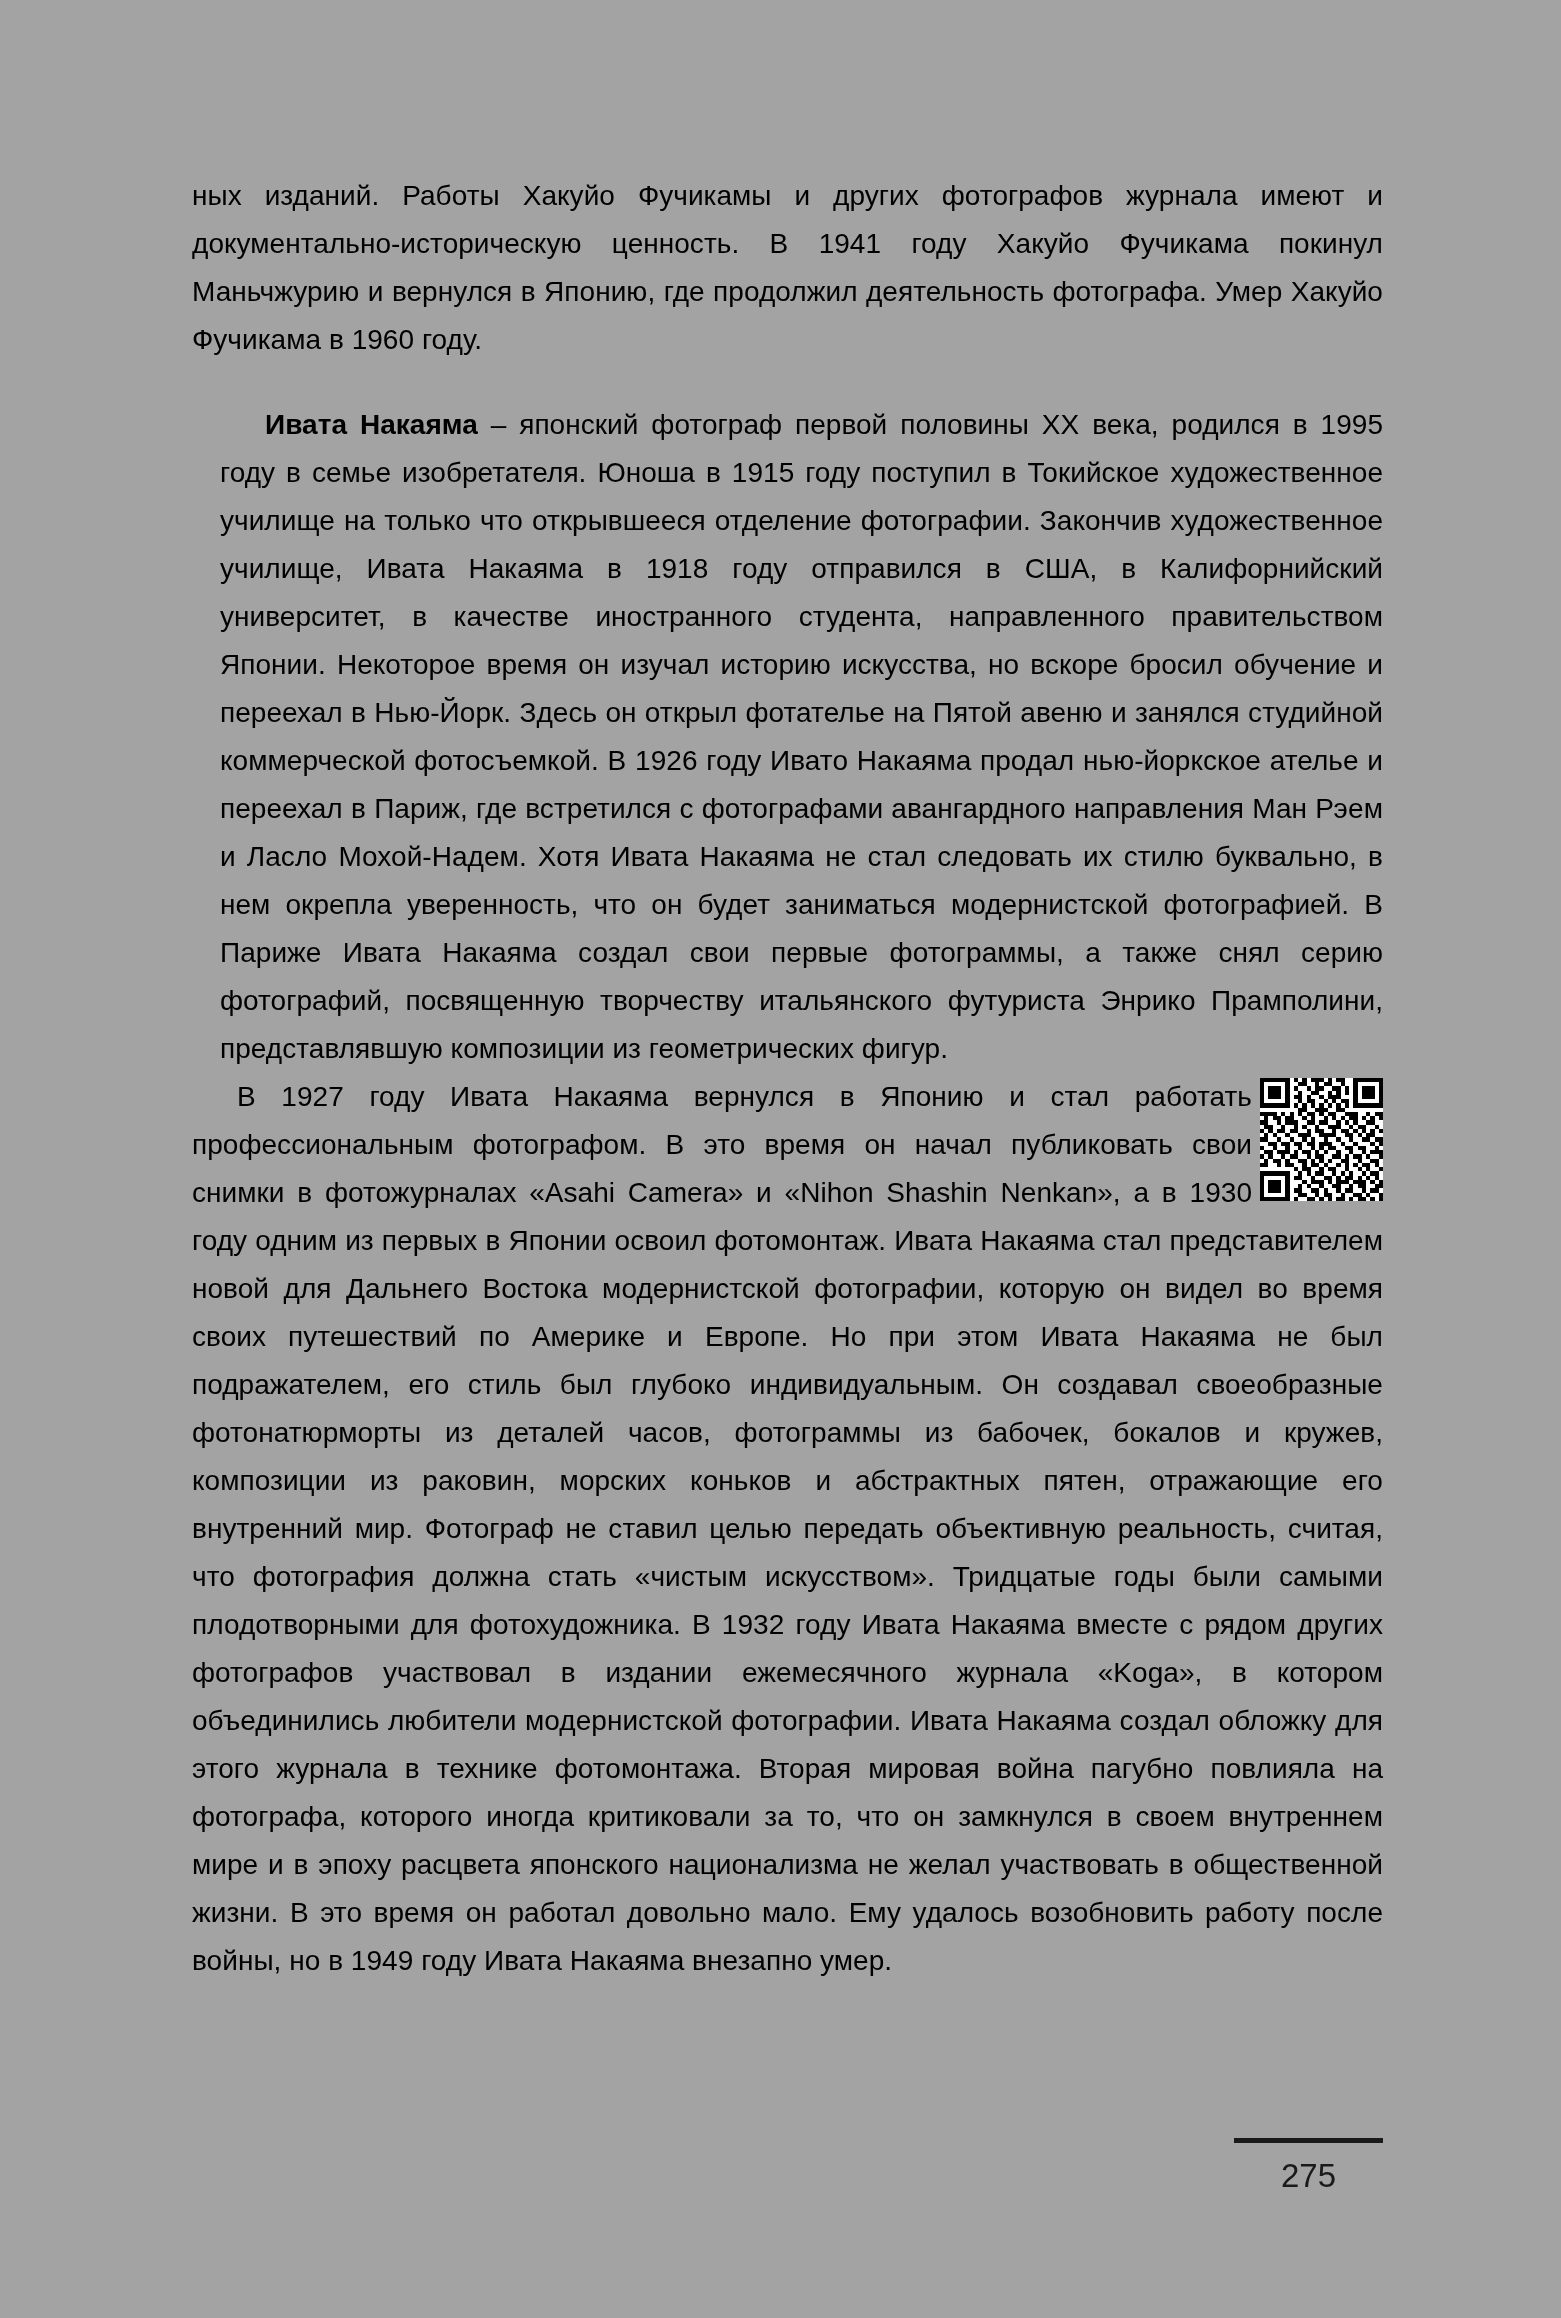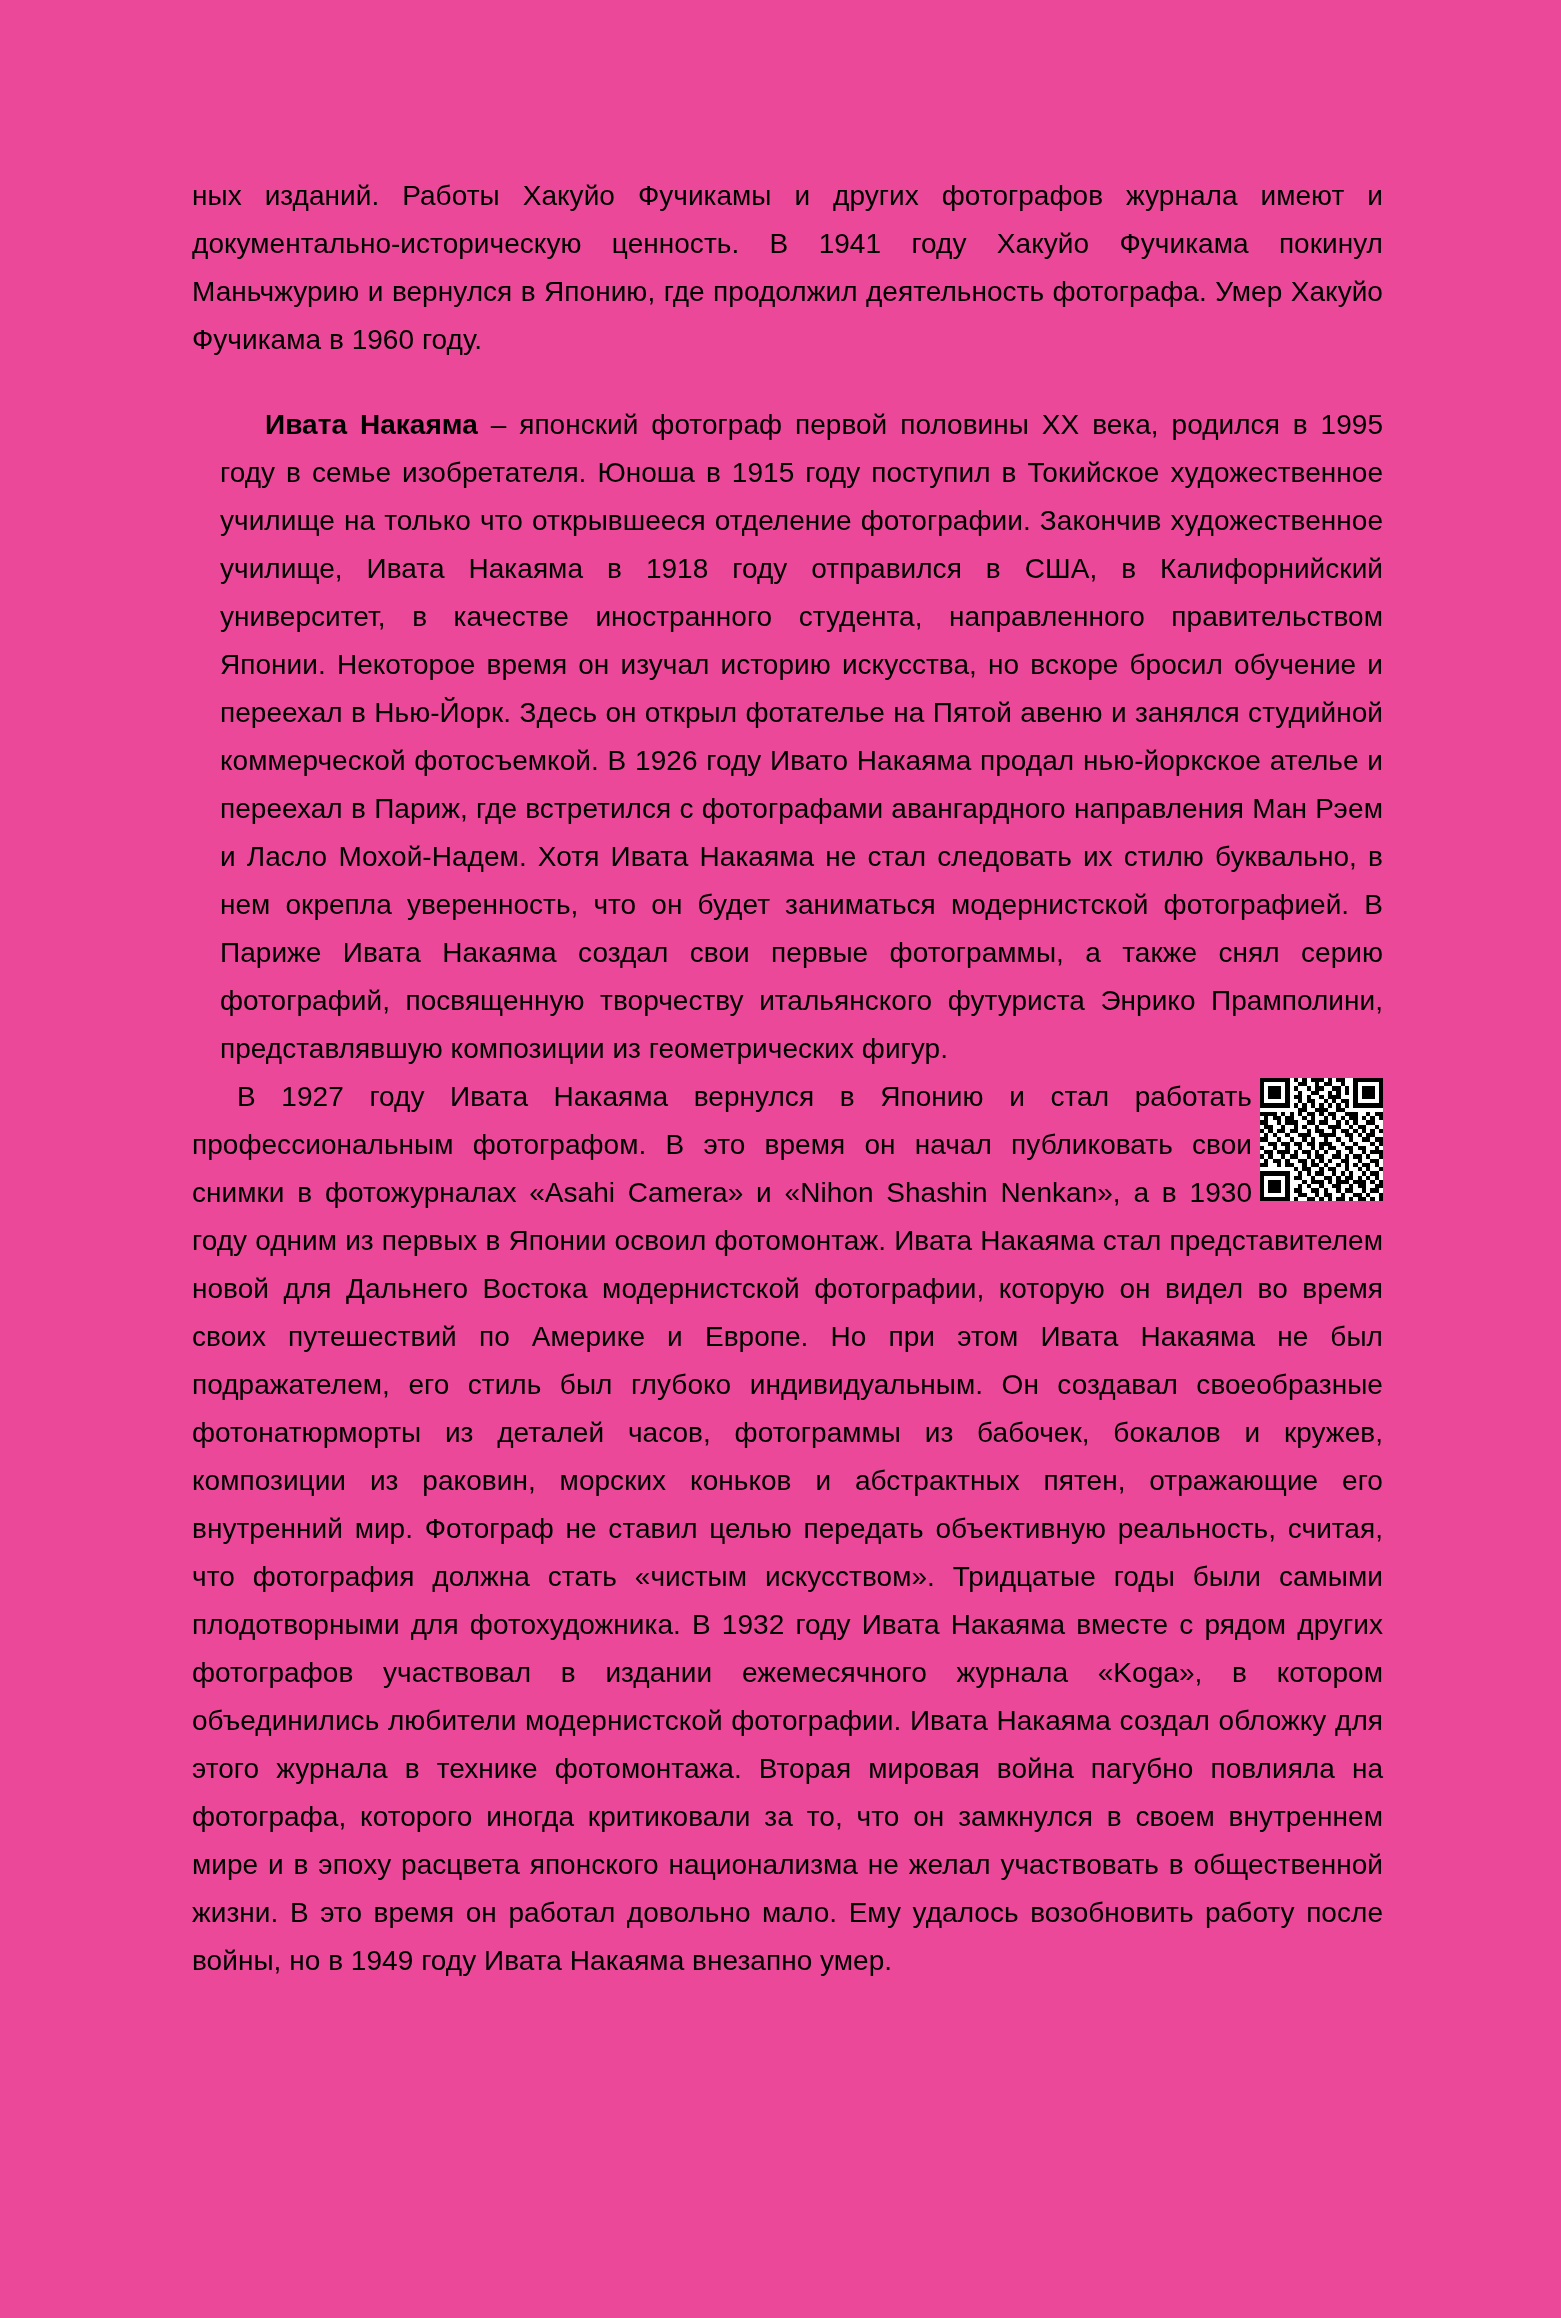--- a/index.html
+++ b/index.html
@@ -8,21 +8,21 @@
     background: #ffffff;
   }
   body {
     font-family: "Liberation Sans", sans-serif;
     color: #000000;
   }
   .page {
     position: relative;
     width: 1562px;
     height: 2319px;
-    background: #ec4899;
+    background: #a3a3a3;
     overflow: hidden;
     box-sizing: border-box;
   }
   .text-column {
     position: absolute;
     left: 192px;
     top: 172px;
     width: 1191px;
   }
   p.body-par {
@@ -374,15 +374,19 @@
               <rect x="21" y="28" width="1" height="1"></rect>
               <rect x="23" y="28" width="2" height="1"></rect>
               <rect x="26" y="28" width="1" height="1"></rect>
               <rect x="28" y="28" width="1" height="1"></rect>
 </g>
           </svg>
         </span><span>В 1927 году Ивата Накаяма вернулся в Японию и стал работать профессиональным фотографом. В это время он начал публиковать свои снимки в фотожурналах «Asahi Camera» и «Nihon Shashin Nenkan», а в 1930 году одним из первых в Японии освоил фотомонтаж. Ивата Накаяма стал представителем новой для Дальнего Востока модернистской фотографии, которую он видел во время своих путешествий по Америке и Европе. Но при этом Ивата Накаяма не был подражателем, его стиль был глубоко индивидуальным. Он создавал своеобразные фотонатюрморты из деталей часов, фотограммы из бабочек, бокалов и кружев, композиции из раковин, морских коньков и абстрактных пятен, отражающие его внутренний мир. Фотограф не ставил целью передать объективную реальность, считая, что фотография должна стать «чистым искусством». Тридцатые годы были самыми плодотворными для фотохудожника. В 1932 году Ивата Накаяма вместе с рядом других фотографов участвовал в издании ежемесячного журнала «Koga», в котором объединились любители модернистской фотографии. Ивата Накаяма создал обложку для этого журнала в технике фотомонтажа. Вторая мировая война пагубно повлияла на фотографа, которого иногда критиковали за то, что он замкнулся в своем внутреннем мире и в эпоху расцвета японского национализма не желал участвовать в общественной жизни. В это время он работал довольно мало. Ему удалось возобновить работу после войны, но в 1949 году Ивата Накаяма внезапно умер.</span></p>
 
   </div>
 
+  <div class="footer">
+    <div class="footer-rule"></div>
+    <div class="page-number">275</div>
+  </div>
 
 </div>
 
 
 </body></html>

